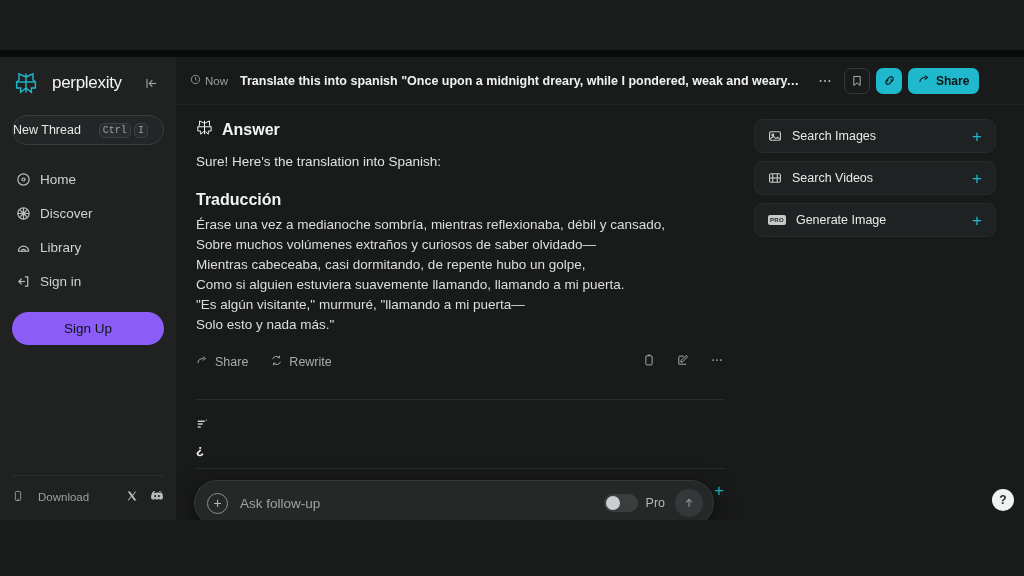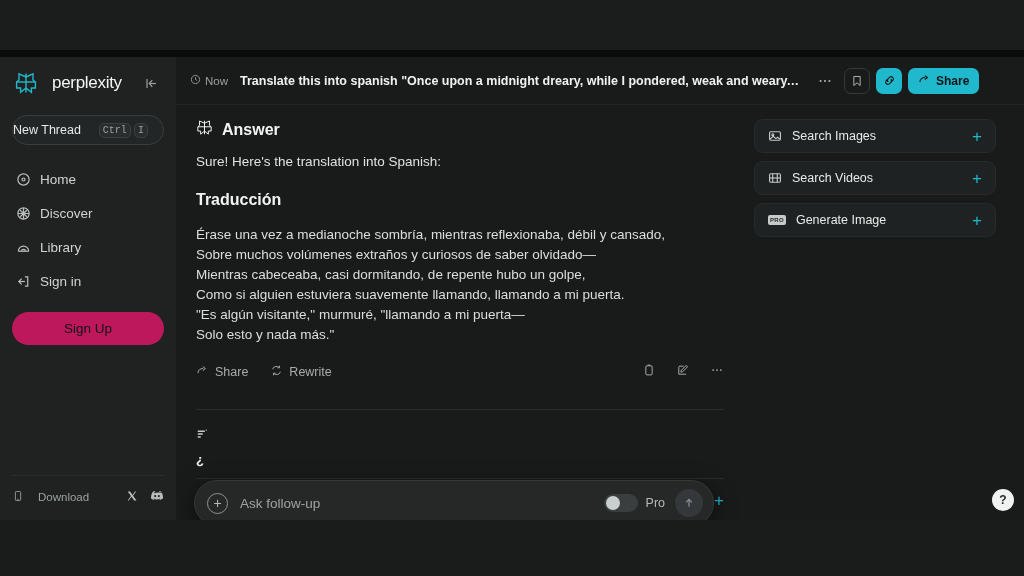--- a/index.html
+++ b/index.html
@@ -81,21 +81,21 @@
   .nav-item {
     display: flex; align-items: center; gap: 9px;
     height: 29px; padding: 0 4px; border-radius: 7px;
     color: #cfd3d2; font-size: 13.5px; cursor: pointer;
   }
   .nav-item .ic { width: 15px; height: 15px; flex: 0 0 15px; color: #b9bebd; display:block; }
 
   .signup-btn {
     margin-top: 16px;
     height: 33px; border-radius: 18px;
-    background: #be185d;
+    background: #8b5cf6;
     display: flex; align-items: center; justify-content: center;
     color: #0d1516; font-size: 13.5px; font-weight: 500;
     cursor: pointer;
   }
 
   .sidebar-footer {
     position: absolute; left: 12px; right: 12px; bottom: 14px;
     border-top: 1px solid #2b2e2e;
     padding-top: 12px;
     display: flex; align-items: center; justify-content: space-between;
@@ -150,21 +150,21 @@
     width: 568px; flex: 0 0 568px;
     padding: 14px 20px 0 20px;
     position: relative;
   }
   .answer-head {
     display: flex; align-items: center; gap: 9px; margin-bottom: 14px;
   }
   .answer-head-title { color: #f2f4f4; font-size: 16px; font-weight: 700; }
 
   .lead { color: #dfe3e2; font-size: 13.5px; margin-bottom: 22px; }
-  .h3 { color: #f2f4f4; font-size: 16px; font-weight: 700; margin-bottom: 16px; }
+  .h3 { color: #f2f4f4; font-size: 16px; font-weight: 700; margin-bottom: 6px; }
   .poem-line { color: #dcdfde; font-size: 13.5px; line-height: 20px; }
 
   .action-row {
     display: flex; align-items: center; margin-top: 18px;
   }
   .act {
     display: flex; align-items: center; gap: 6px;
     color: #a8adac; font-size: 12.5px; margin-right: 22px; cursor: pointer;
   }
   .act-right { margin-left: auto; display: flex; align-items: center; gap: 20px; }

